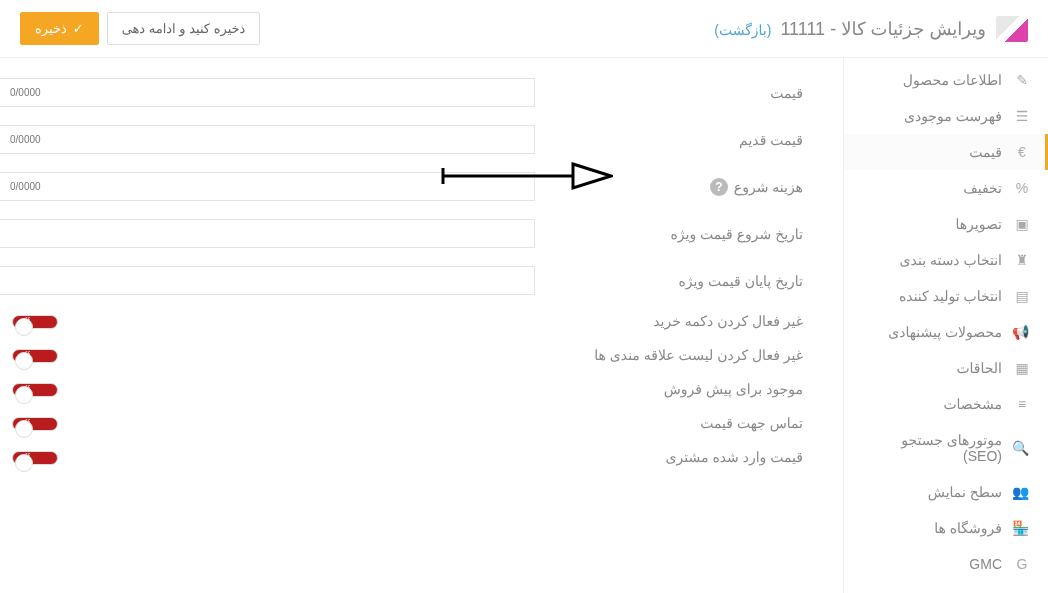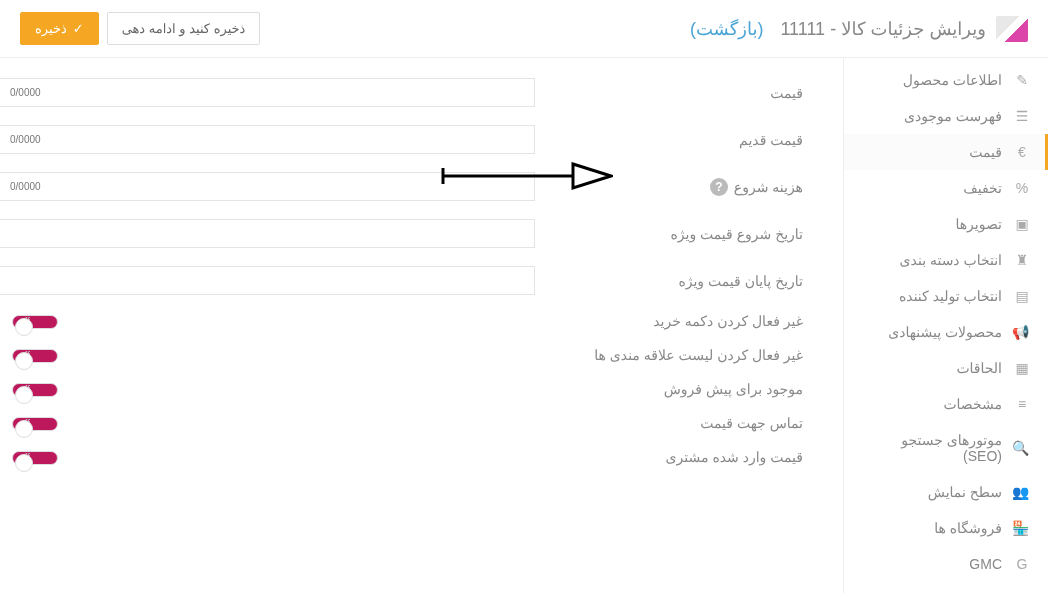--- a/index.html
+++ b/index.html
@@ -22,21 +22,21 @@
   height: 58px;
 }
 .header-title { display: flex; align-items: center; gap: 10px; }
 .header-title .icon-box {
   width: 32px; height: 26px;
   background: linear-gradient(135deg,#e8e8e8 40%,#fff 40%,#fff 60%,#d4a 60%);
   border-radius: 2px;
   display: inline-block;
 }
 .header-title h2 { font-size: 18px; font-weight: normal; color: #888; }
-.header-title h2 .back { font-size: 18px; color: #4aa5d6; margin-right: 12px; }
+.header-title h2 .back { font-size: 14px; color: #4aa5d6; margin-right: 4px; }
 .header-actions { display: flex; gap: 8px; align-items: center; }
 .btn {
   border: 1px solid #ddd;
   background: #fff;
   padding: 8px 14px;
   font-size: 13px;
   cursor: pointer;
   border-radius: 2px;
   display: flex; align-items: center; gap: 6px;
   color: #666;
@@ -102,21 +102,21 @@
   direction: ltr;
   color: #777;
   background: #fff;
 }
 .form-input::placeholder { color: #bbb; font-style: italic; direction: rtl; text-align: right; }
 
 .toggle {
   width: 46px; height: 14px;
   border: 1px solid #ddd;
   border-radius: 11px;
-  background: #be185d;
+  background: #b91c1c;
   position: relative;
   display: inline-flex; align-items: center;
   padding: 0 6px;
   font-size: 10px;
   color: #bbb;
   justify-content: flex-end;
 }
 .toggle::after {
   content: "";
   position: absolute;

